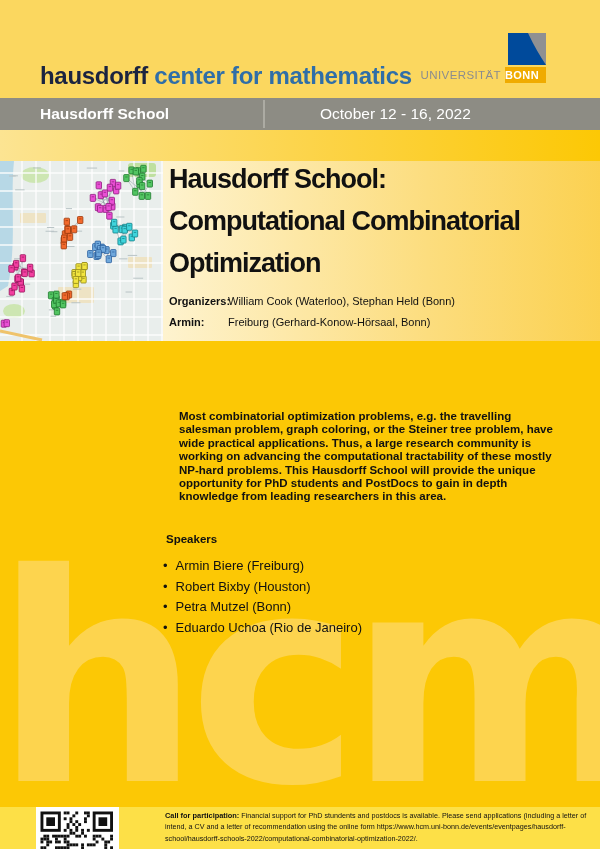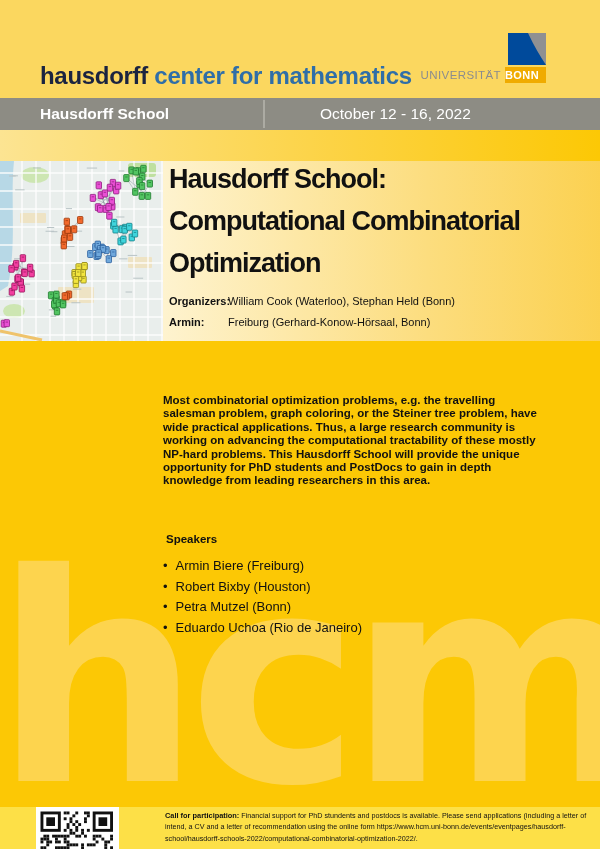--- a/index.html
+++ b/index.html
@@ -33,21 +33,21 @@
     background:linear-gradient(90deg,#FEF3CF 0%,#FCDD7E 55%,#FBCE45 100%);padding-left:45px;}
   .title{position:absolute;left:6px;top:-3px;font-size:27px;font-weight:bold;color:#111;
     letter-spacing:-1px;line-height:42px;white-space:nowrap;}
   .meta{position:absolute;left:6px;top:130px;font-size:11px;color:#111;}
   .meta .row{height:21px;line-height:21px;}
   .meta .lbl{display:inline-block;width:59px;font-weight:bold;}
   
   .watermark{position:absolute;left:-6px;top:536px;z-index:1;
     font-family:"DejaVu Sans",sans-serif;font-weight:bold;font-size:290px;line-height:1;
     letter-spacing:-12px;color:var(--watermark_yellow,#FDD44E);user-select:none;}
-  .abstract{position:absolute;left:163px;top:394px;width:378px;z-index:2;margin:0;
+  .abstract{position:absolute;left:163px;top:394px;width:378px;z-index:2;margin:16px;
     font-size:11.5px;font-weight:bold;line-height:13.4px;color:#111;}
   .speakers-heading{position:absolute;left:166px;top:533px;z-index:2;font-size:11.5px;font-weight:bold;color:#111;}
   .speakers-list{position:absolute;left:163px;top:556px;z-index:2;margin:0;padding:0;list-style:none;
     font-size:13px;color:#111;}
   .speakers-list li{line-height:20.5px;}
   .speakers-list li::before{content:"•";margin-right:8px;}
   
   .footer-band{position:absolute;left:0;top:763px;width:600px;height:103px;z-index:3;background:#fde047;margin-top:44px;}
   .qr{position:absolute;left:36px;top:0;width:83px;height:82px;background:#fff;}
   .footer-text{position:absolute;left:165px;top:3px;width:430px;color:#111;}

